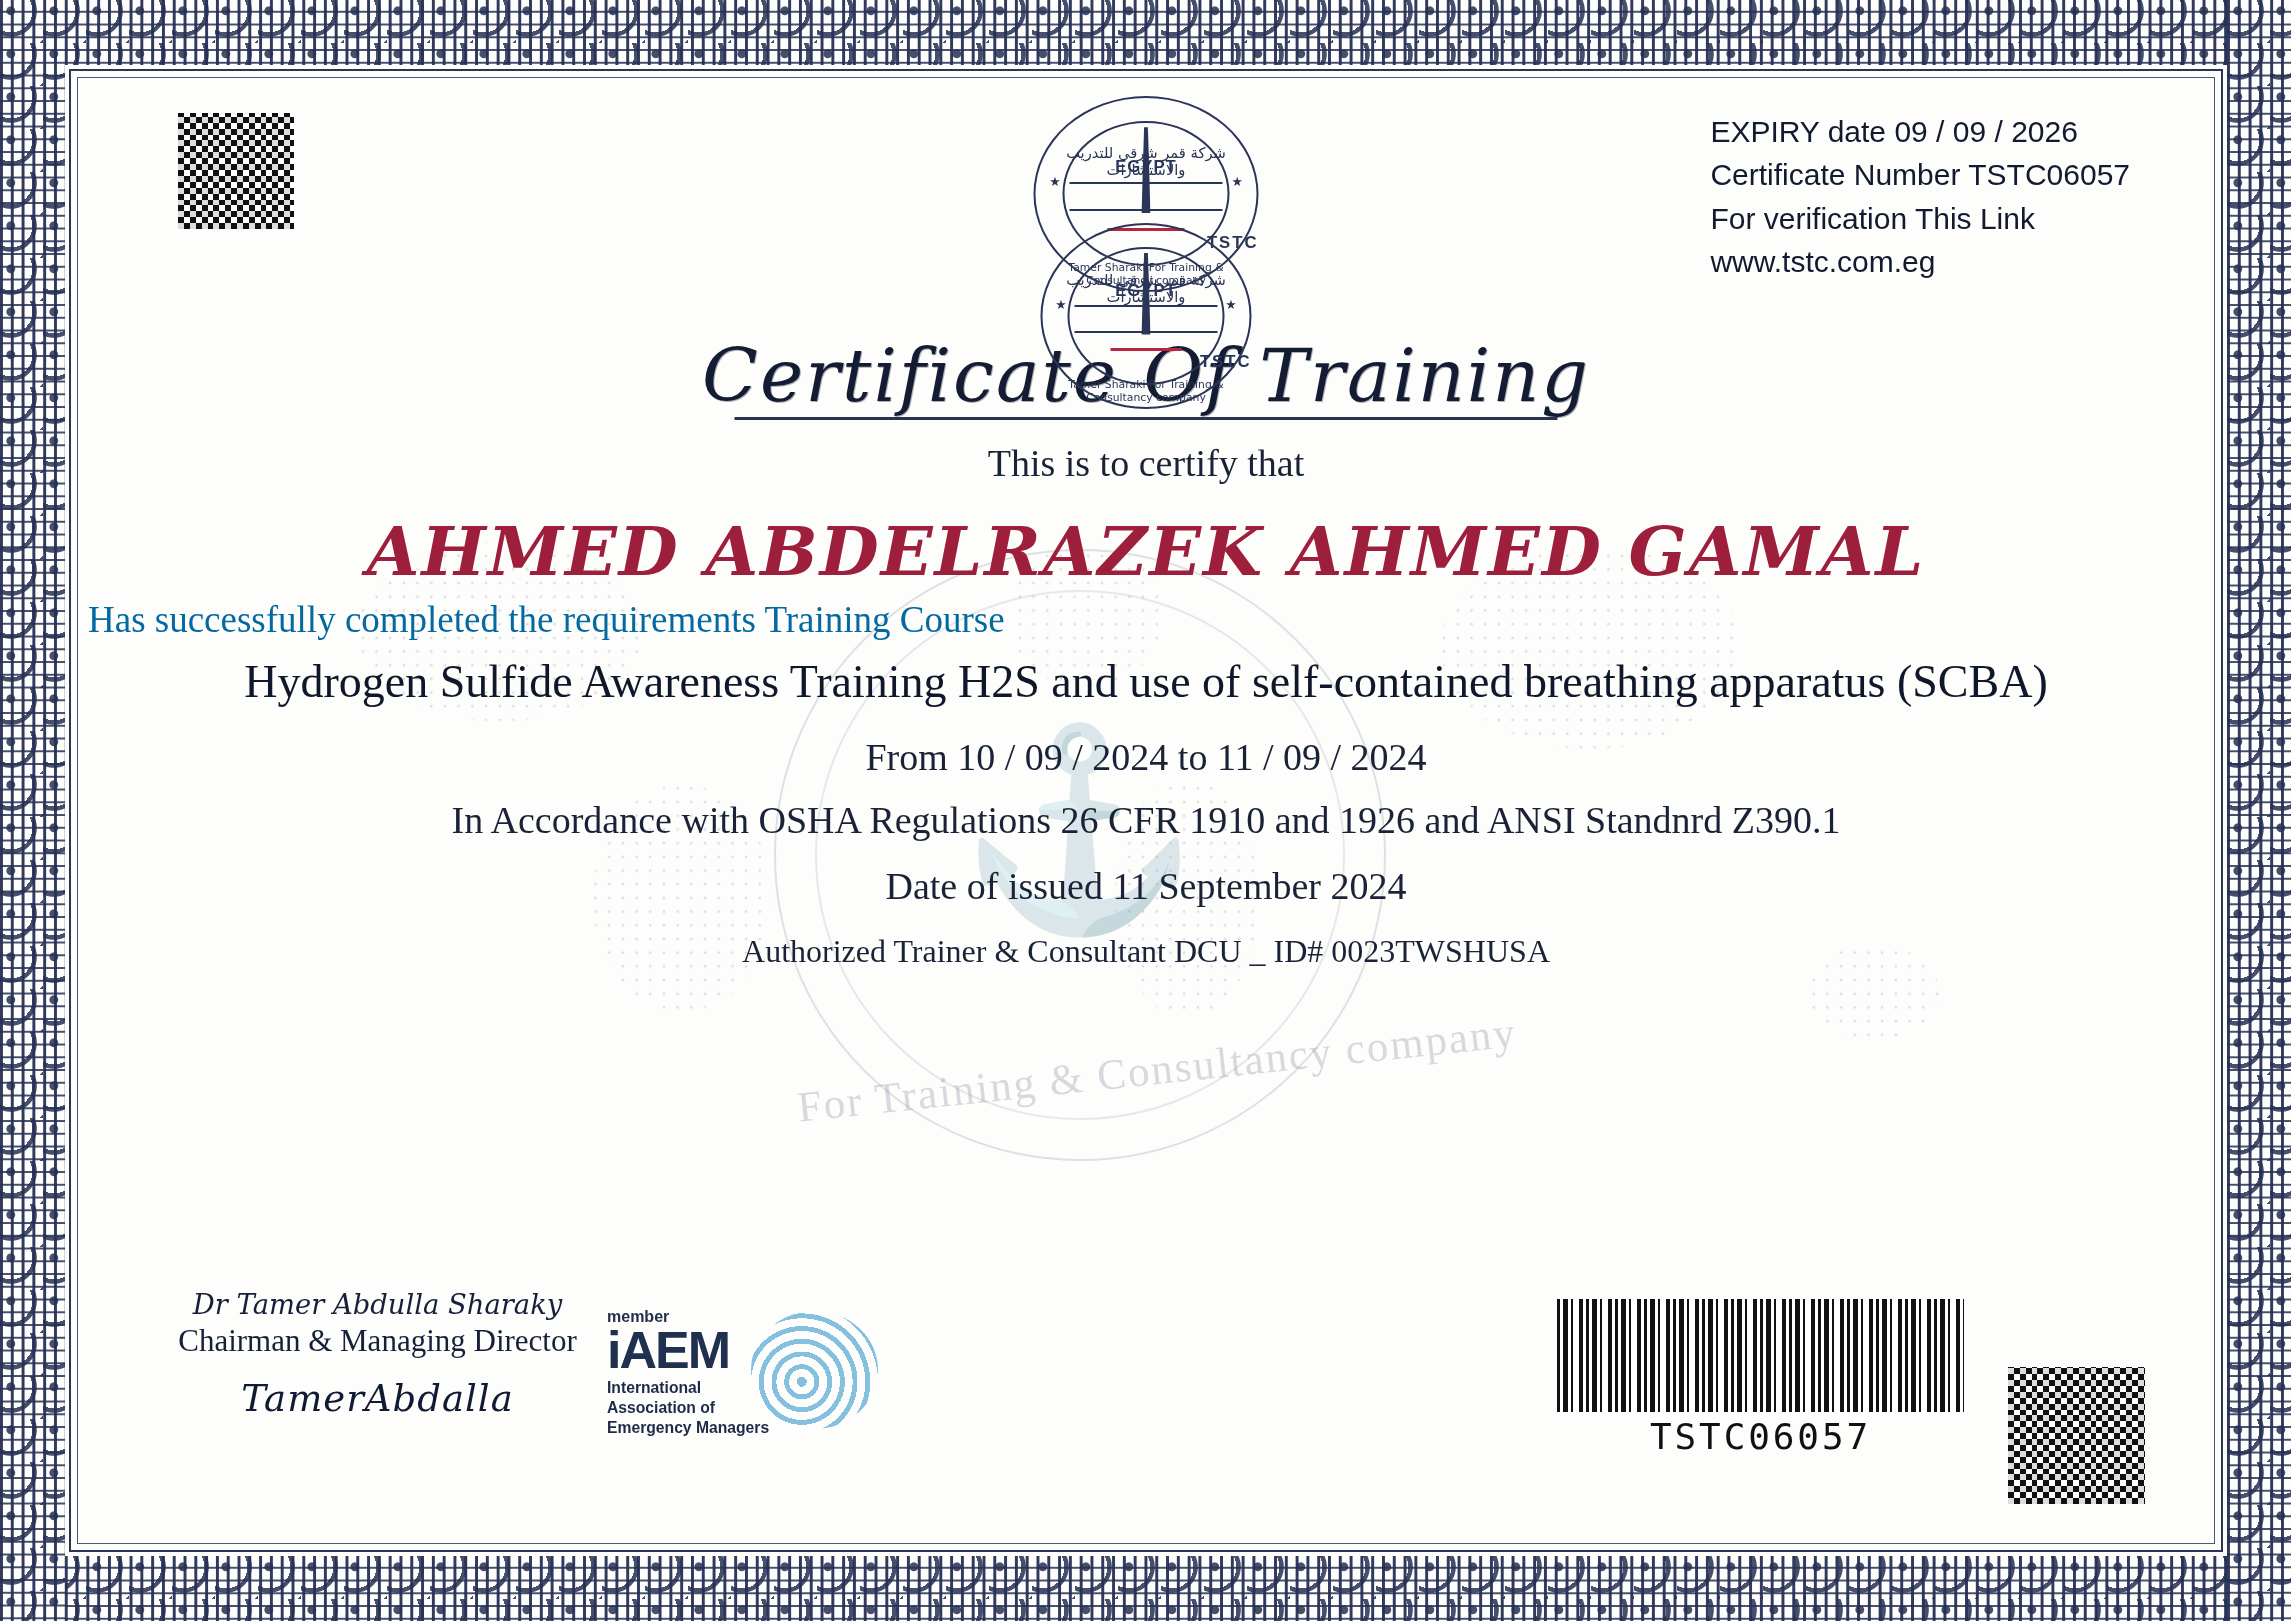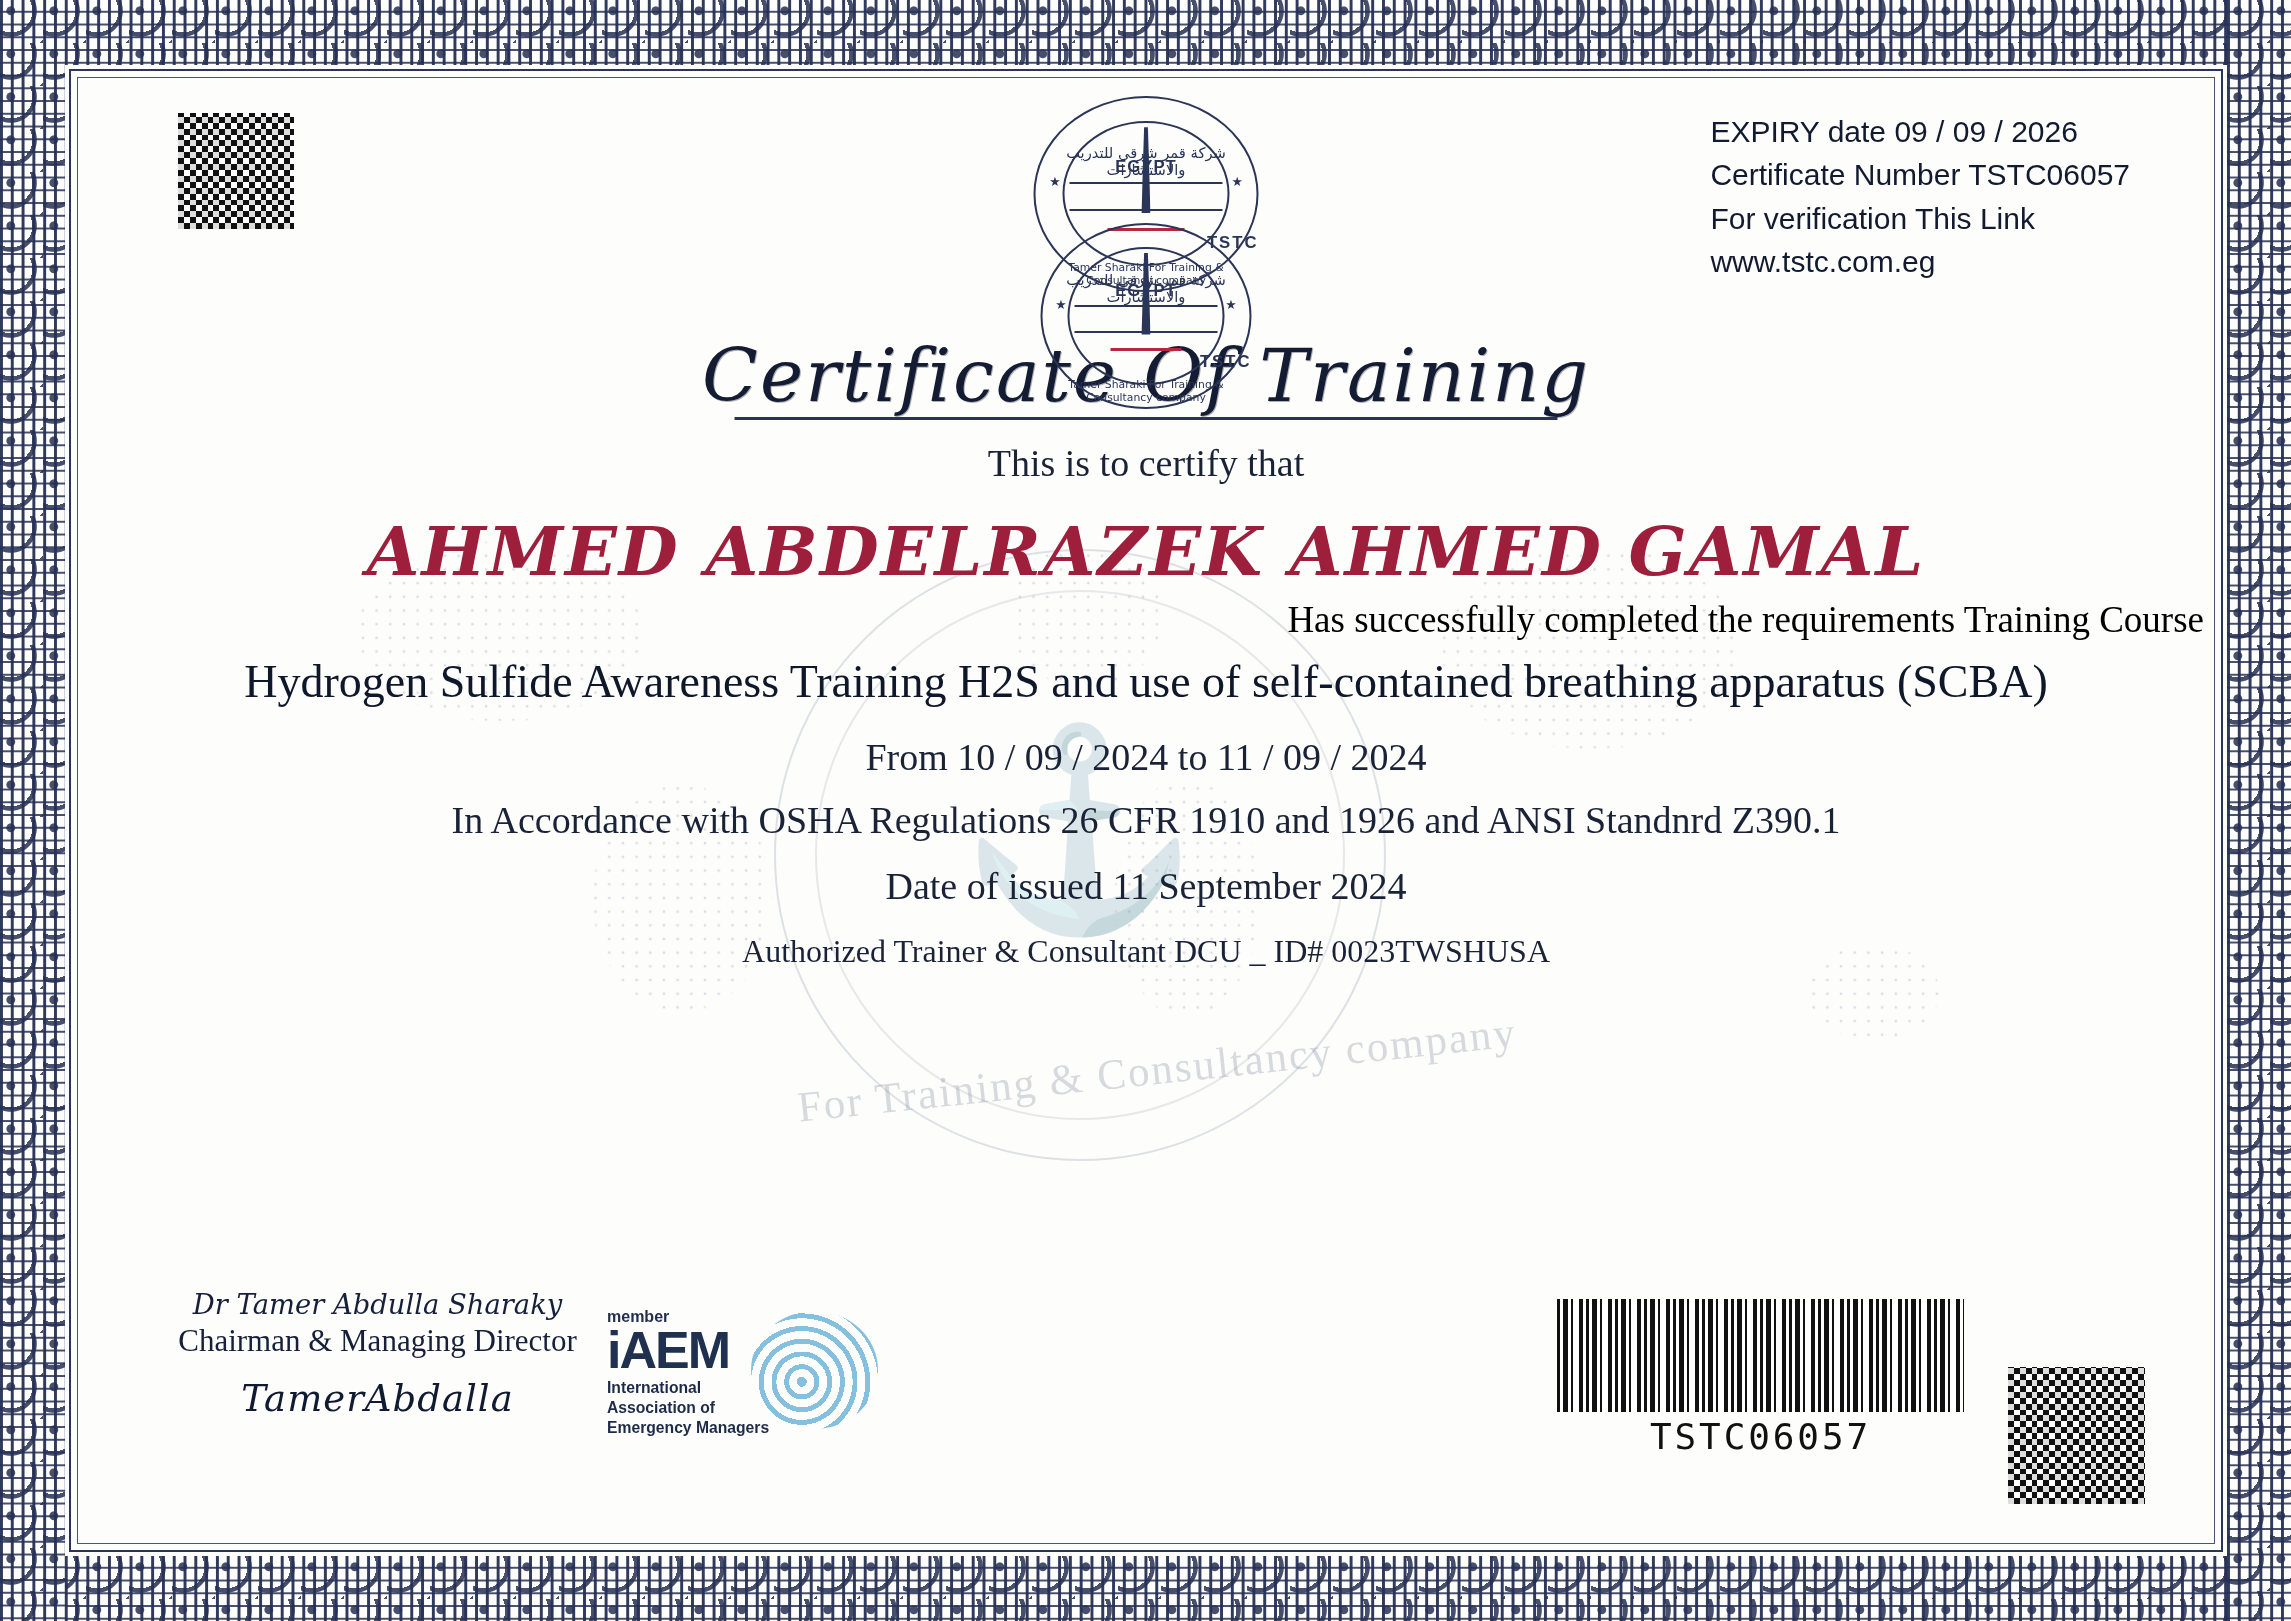--- a/index.html
+++ b/index.html
@@ -184,23 +184,23 @@
     font-family: "DejaVu Serif", serif;
     font-style: italic;
     font-weight: bold;
     font-size: 68px;
     letter-spacing: 2px;
     color: #9d1f3c;
   }
   .completed-line {
     position: absolute;
     left: 0; right: 0; top: 510px;
-    text-align: right;
+    text-align: left;
     font-size: 37px;
-    color: #000000;
+    color: #0369a1;
   }
   .course-name {
     position: absolute;
     left: 0; right: 0; top: 567px;
     text-align: center;
     font-size: 46px;
     color: #0f172a;
   }
   .dates-line {
     position: absolute;

